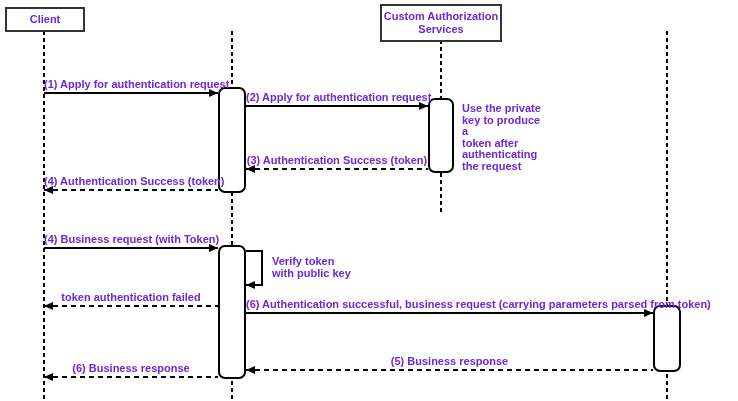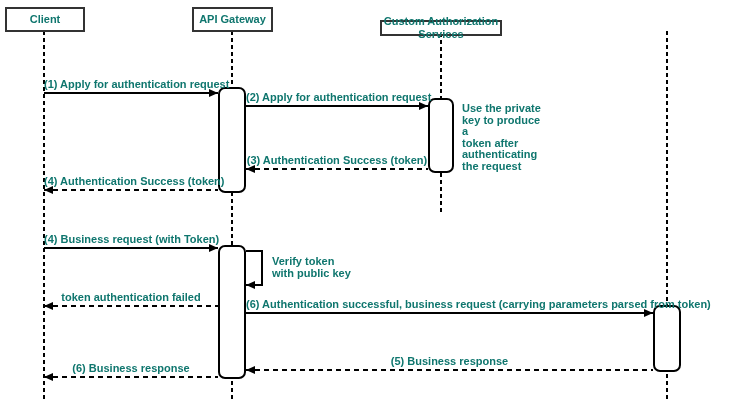--- a/index.html
+++ b/index.html
@@ -1,18 +1,18 @@
 <!DOCTYPE html>
 <html><head>
 <meta charset="utf-8">
 <style>
   html,body{margin:0;padding:0;background:#ffffff;}
   .stage{
     position:relative;width:738px;height:401px;background:#ffffff;
-    font-family:"Liberation Sans",sans-serif;color:#0f766e;overflow:hidden;
+    font-family:"Liberation Sans",sans-serif;color:#6d28d9;overflow:hidden;
   }
   
   .lifeline{
     position:absolute;width:2px;z-index:1;
     background:repeating-linear-gradient(to bottom,#000 0 4px,transparent 4px 7px);
   }
   
   .activation{
     position:absolute;background:#fff;border:2px solid #000;border-radius:7px;
     box-sizing:border-box;z-index:2;
@@ -64,24 +64,21 @@
   <div class="lifeline" style="left:666px;top:31px;height:370px"></div>
 
   <div class="activation" style="left:218px;top:87px;width:28px;height:106px"></div>
   <div class="activation" style="left:428px;top:98px;width:26px;height:75px"></div>
   <div class="activation" style="left:218px;top:245px;width:28px;height:134px"></div>
   <div class="activation" style="left:653px;top:305px;width:28px;height:67px"></div>
 
   <div class="head" style="left:5px;top:7px;width:80px;height:25px">
     <span class="head-label">Client</span>
   </div>
-  <div class="head" style="left:192px;top:7px;width:81px;height:25px">
-    <span class="head-label">API Gateway</span>
-  </div>
-  <div class="head" style="left:380px;top:20px;width:122px;height:16px">
+  <div class="head" style="left:380px;top:4px;width:122px;height:38px">
     <span class="head-label">Custom Authorization
 Services</span>
   </div>
 
   <div class="msg" style="left:44px;top:92px;width:174px">
     <div class="msg-label">(1) Apply for authentication request</div>
     <div class="line"></div>
     <div class="ah ah-right"></div>
   </div>
 

